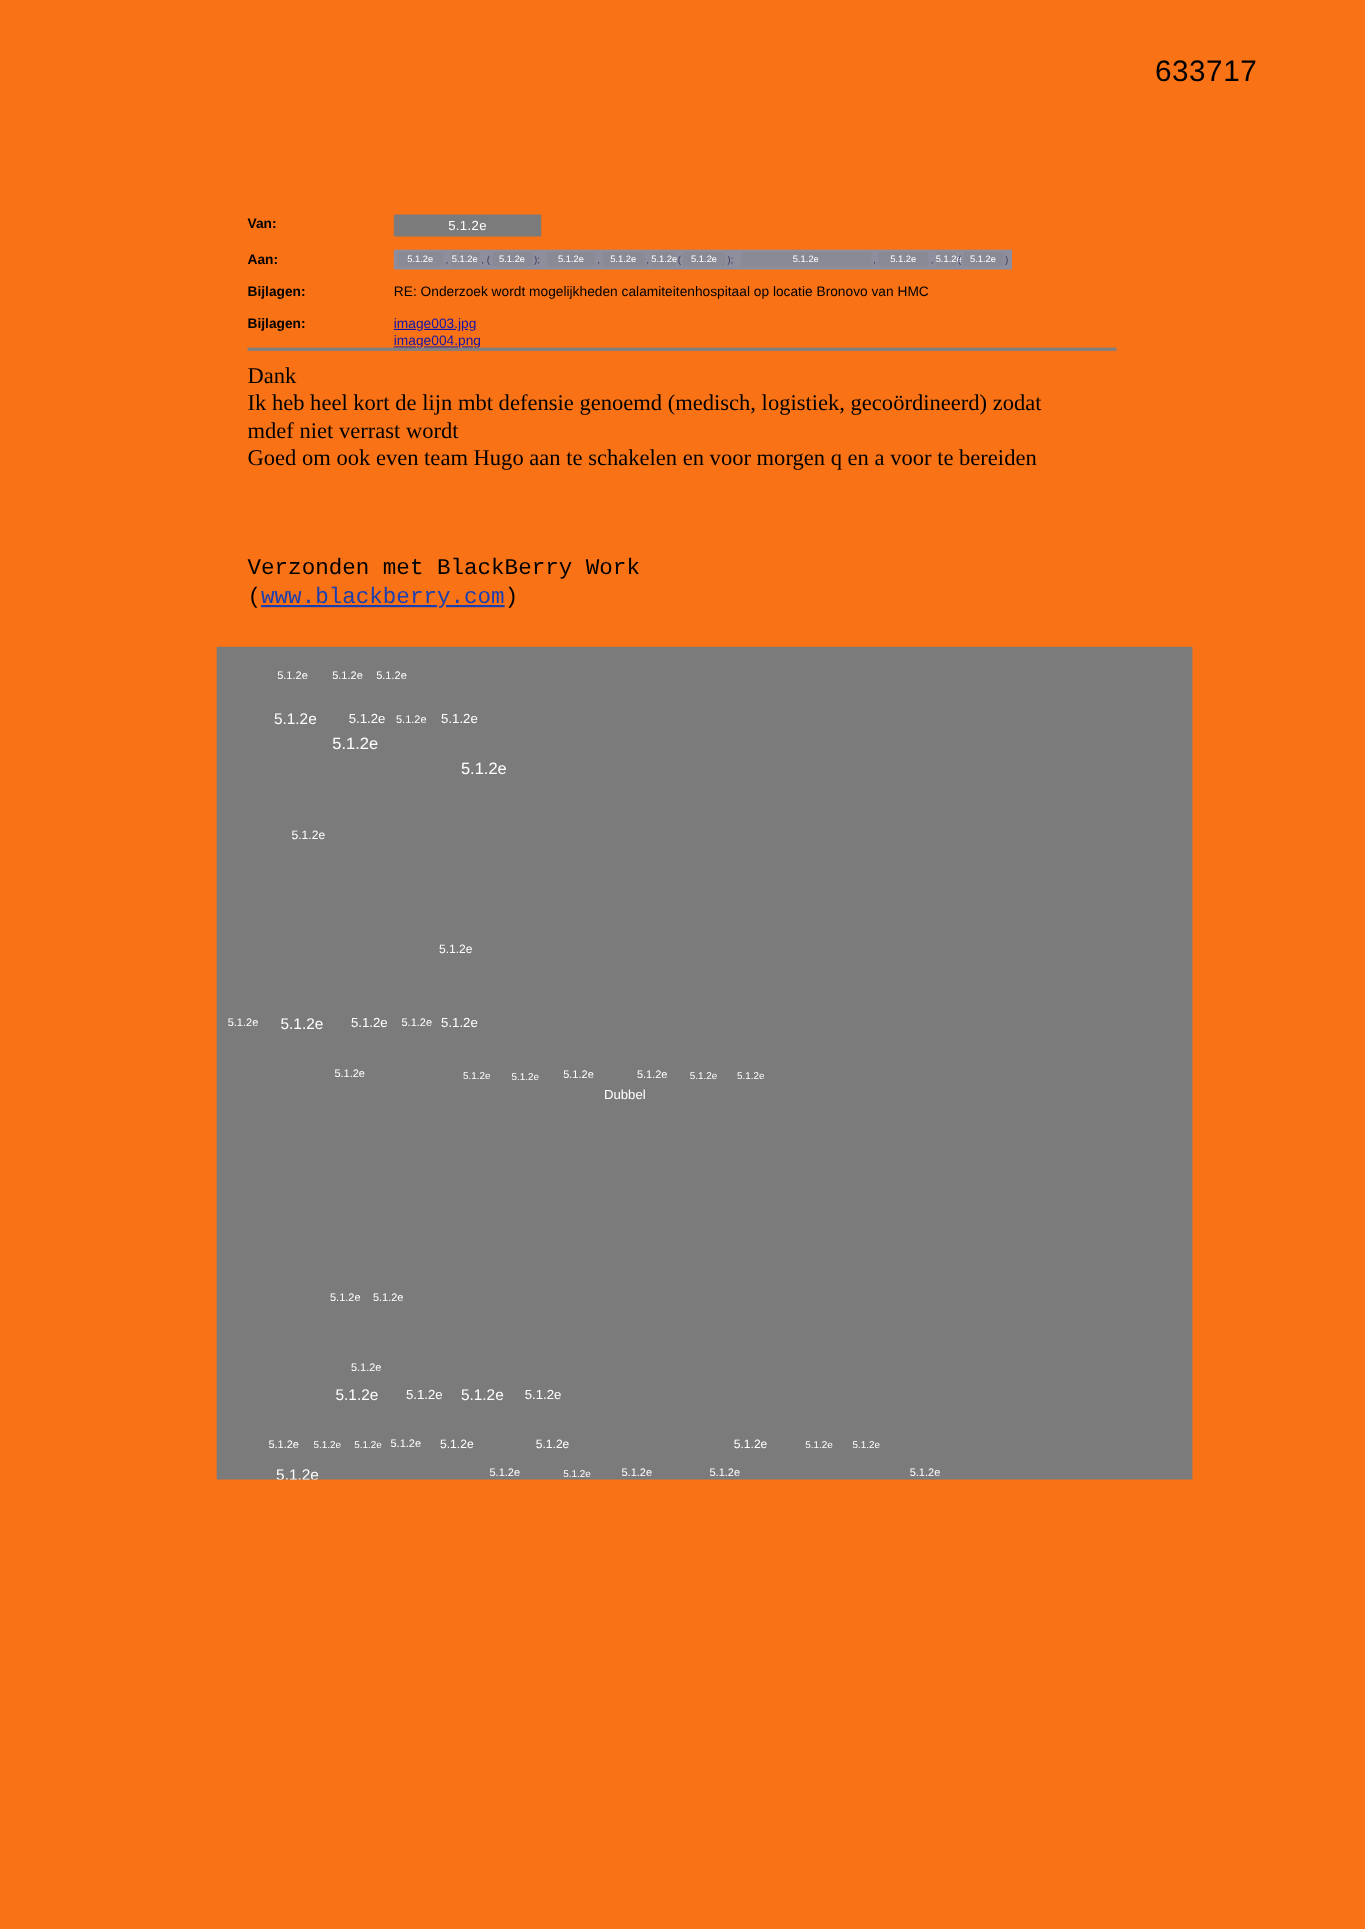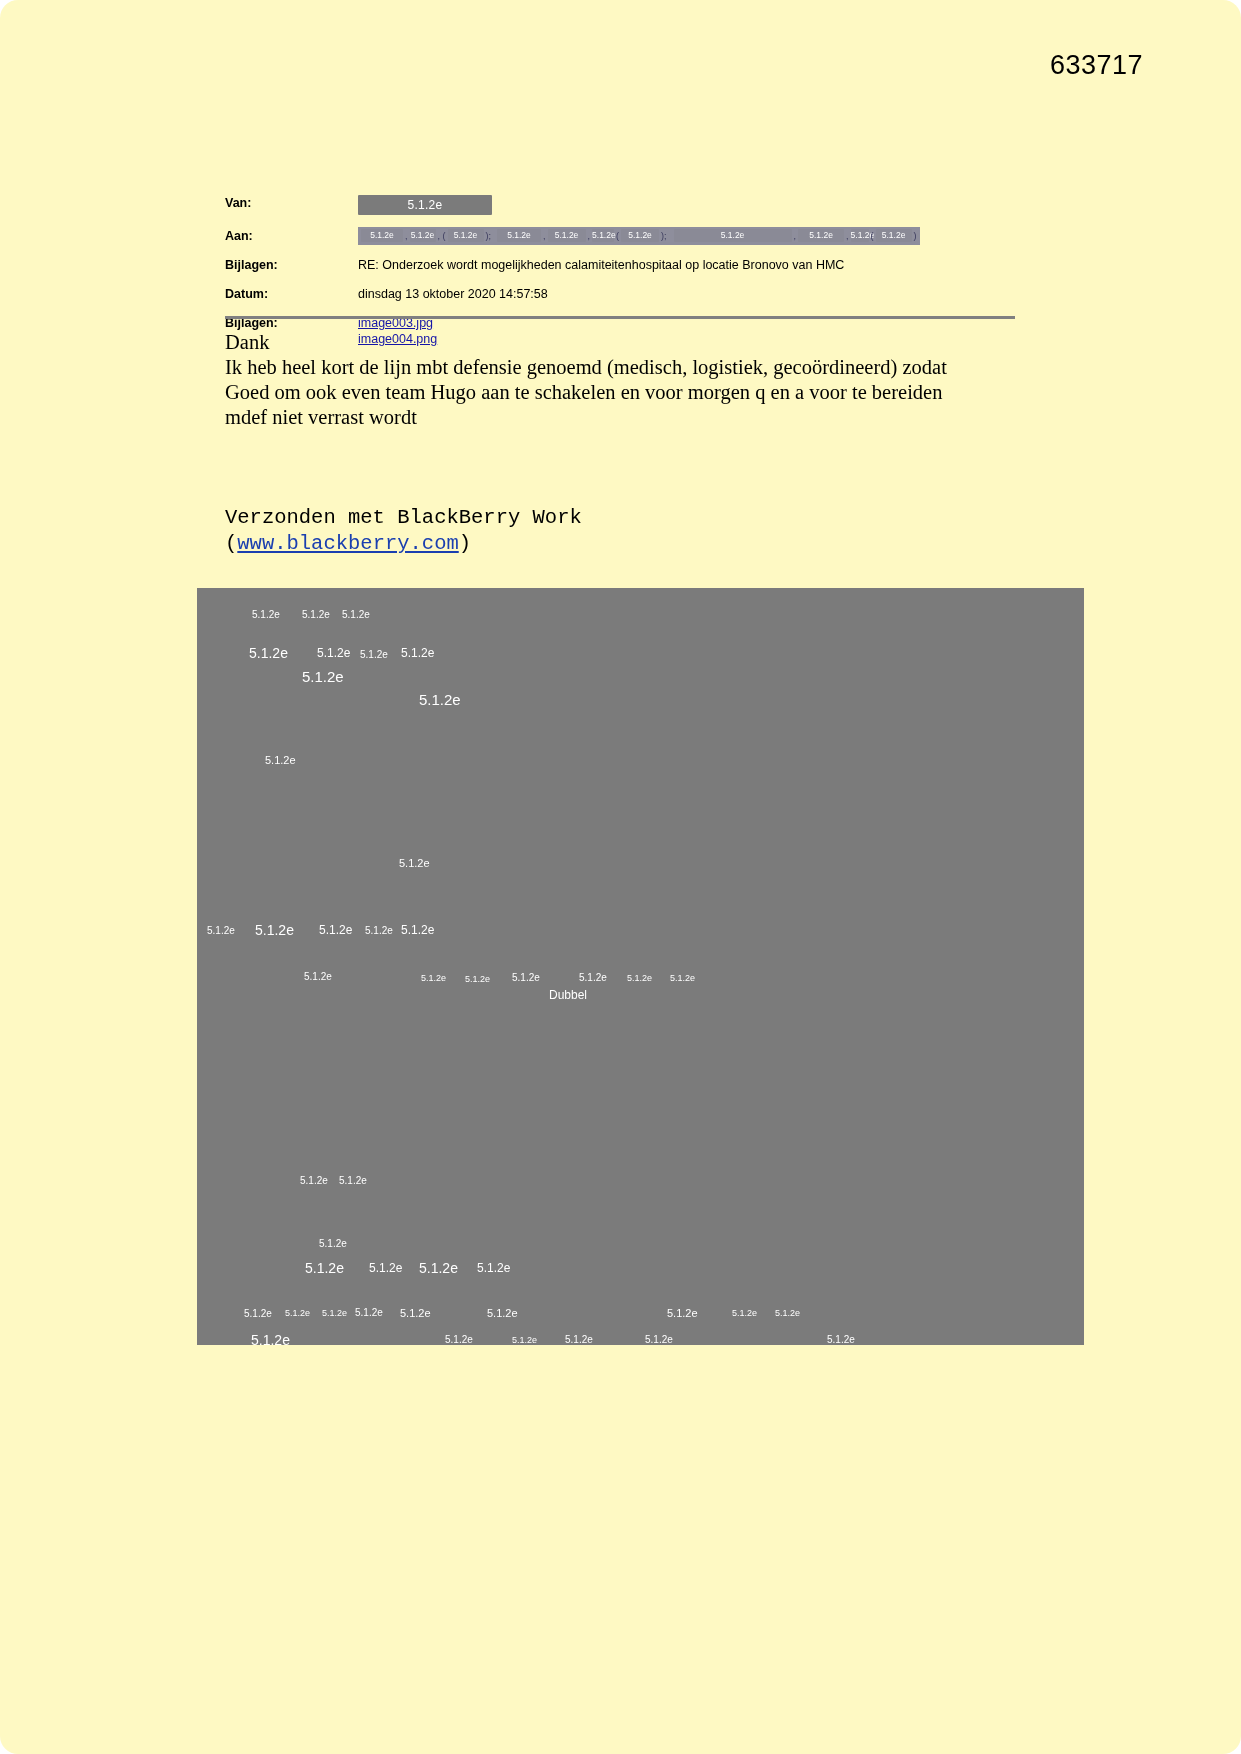--- a/index.html
+++ b/index.html
@@ -11,22 +11,21 @@
     width: 1241px;
     height: 1754px;
     position: relative;
     font-family: "Liberation Sans", sans-serif;
     color: #000;
     overflow: hidden;
   }
   .page {
     position: absolute;
     inset: 0;
-    background: #fef9c3;
-    border-radius: 18px;
+    background: #f97316;
   }
   .doc-number {
     position: absolute;
     right: 98px;
     top: 50px;
     font-family: "Liberation Sans", sans-serif;
     font-size: 27px;
     letter-spacing: 0.5px;
     color: #000;
   }
@@ -231,41 +230,37 @@
           </span>
         </div>
       </div>
     </div>
 
     <div class="hdr-row">
       <div class="hdr-label">Bijlagen:</div>
       <div class="hdr-value">RE: Onderzoek wordt mogelijkheden calamiteitenhospitaal op locatie Bronovo van HMC</div>
     </div>
 
-    <div class="hdr-row">
-      <div class="hdr-label">Datum:</div>
-      <div class="hdr-value">dinsdag 13 oktober 2020 14:57:58</div>
-    </div>
 
     <div class="hdr-row">
       <div class="hdr-label">Bijlagen:</div>
       <div class="hdr-value">
         <a class="attach-link" href="#">image003.jpg</a>
         <a class="attach-link" href="#">image004.png</a>
       </div>
     </div>
   </div>
 
   <div class="hr-rule"></div>
 
   <div class="body-text">
     <p>Dank</p>
     <p>Ik heb heel kort de lijn mbt defensie genoemd (medisch, logistiek, gecoördineerd) zodat</p>
+    <p>mdef niet verrast wordt</p>
     <p>Goed om ook even team Hugo aan te schakelen en voor morgen q en a voor te bereiden</p>
-    <p>mdef niet verrast wordt</p>
   </div>
 
   <div class="sent-with">
     <div>Verzonden met BlackBerry Work</div>
     <div><span>(</span><a class="bb-link" href="#">www.blackberry.com</a><span>)</span></div>
   </div>
 
   <div class="image-block" id="image-block">
     <div class="dubbel" id="dubbel-label" style="left: 352px; top: 400px;">Dubbel</div>
   <span class="lbl" style="left: 55px; top: 21px; font-size: 10px;">5.1.2e</span>

